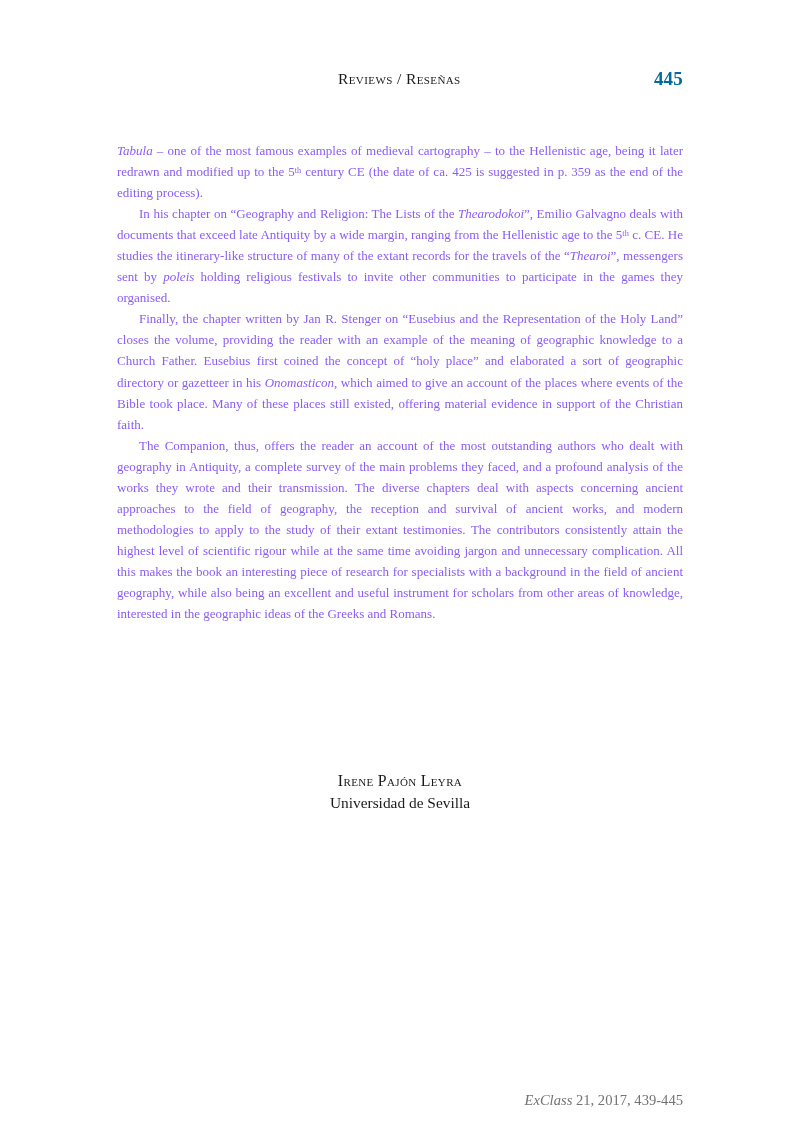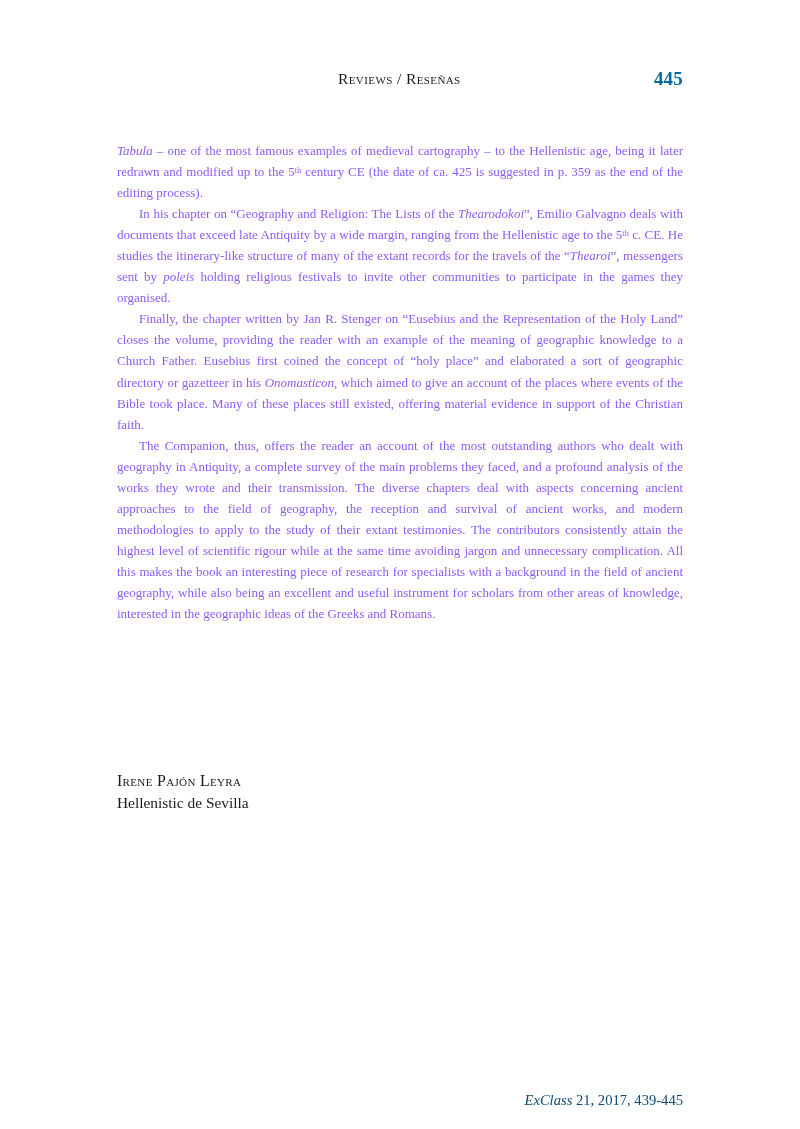--- a/index.html
+++ b/index.html
@@ -79,42 +79,42 @@
     vertical-align: 0.42em;
     line-height: 0;
   }
 
   
   .signature {
     position: absolute;
     left: 117px;
     top: 742px;
     width: 566px;
-    text-align: left;
+    text-align: center;
   }
   .sig-line {
     font-size: 15.4px;
     line-height: 21.6px;
     color: #1a1a1a;
   }
   .sig-line.smallcaps {
     font-variant: small-caps;
     letter-spacing: 0.35px;
     font-size: 15.8px;
   }
 
   
   .footer {
     position: absolute;
     left: 117px;
     top: 1064px;
     width: 566px;
     text-align: right;
     font-size: 14.6px;
-    color: #0c4a6e;
+    color: #737373;
   }
 </style>
 </head>
 <body>
 
 <div class="page">
 
   <div class="running-head">
     <span class="running-head-title">Reviews / Reseñas</span>
     <span class="running-head-folio">445</span>
@@ -135,20 +135,20 @@
     </p>
 
     <p class="para indent">
       <span>The Companion, thus, offers the reader an account of the most outstanding authors who dealt with geography in Antiquity, a complete survey of the main problems they faced, and a profound analysis of the works they wrote and their transmission. The diverse chapters deal with aspects concerning ancient approaches to the field of geography, the reception and survival of ancient works, and modern methodologies to apply to the study of their extant testimonies. The contributors consistently attain the highest level of scientific rigour while at the same time avoiding jargon and unnecessary complication. All this makes the book an interesting piece of research for specialists with a background in the field of ancient geography, while also being an excellent and useful instrument for scholars from other areas of knowledge, interested in the geographic ideas of the Greeks and Romans.</span>
     </p>
 
   </div>
 
   <div class="signature">
     <div class="sig-line smallcaps">Irene Pajón Leyra</div>
-    <div class="sig-line">Hellenistic de Sevilla</div>
+    <div class="sig-line">Universidad de Sevilla</div>
   </div>
 
   <div class="footer">
     <i>ExClass</i><span> 21, 2017, 439-445</span>
   </div>
 
 </div>
 
 </body></html>

